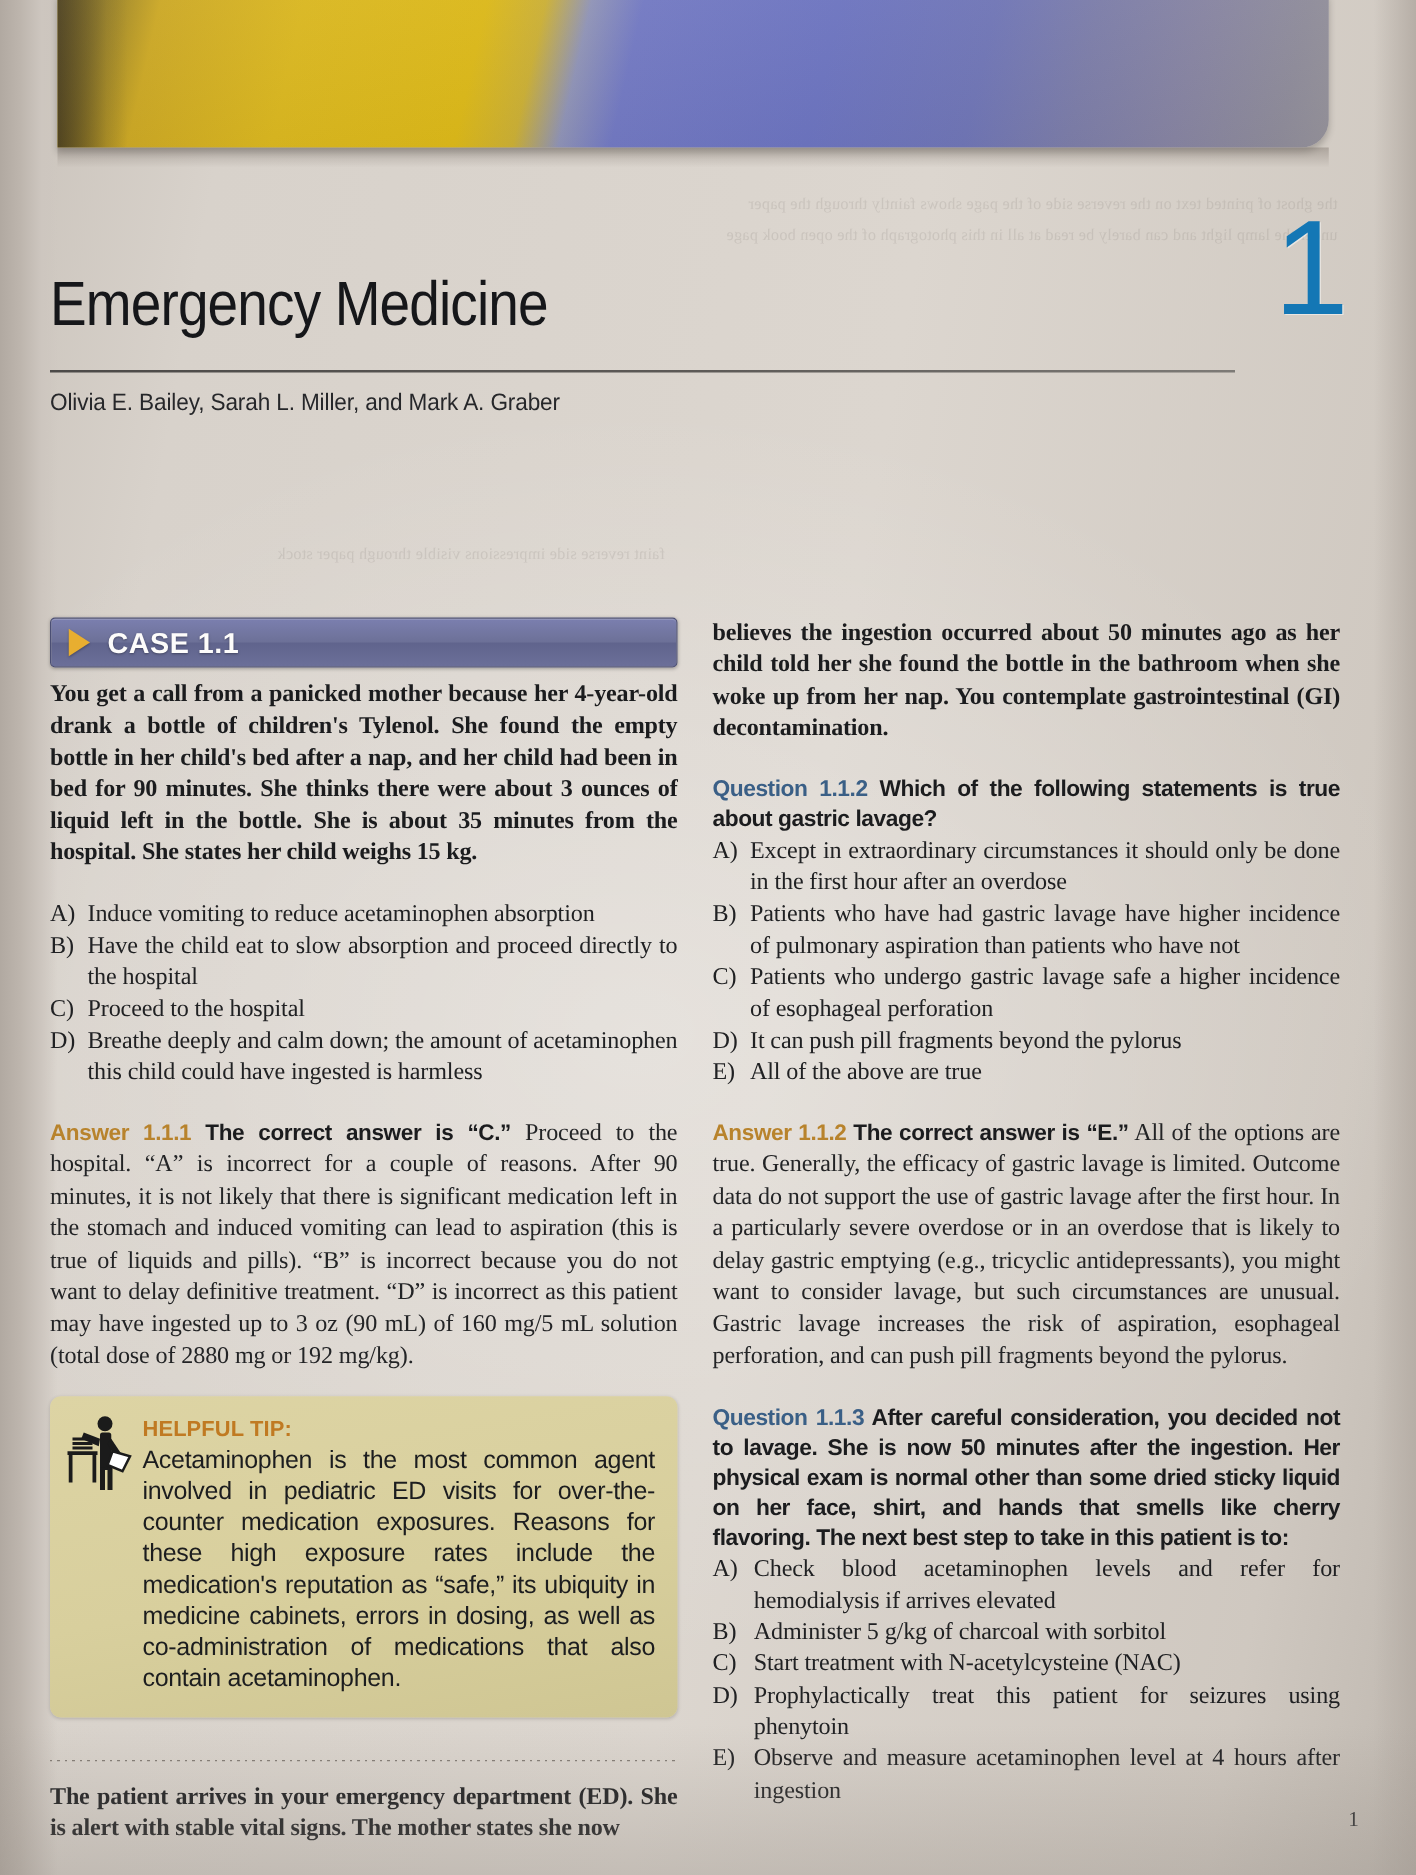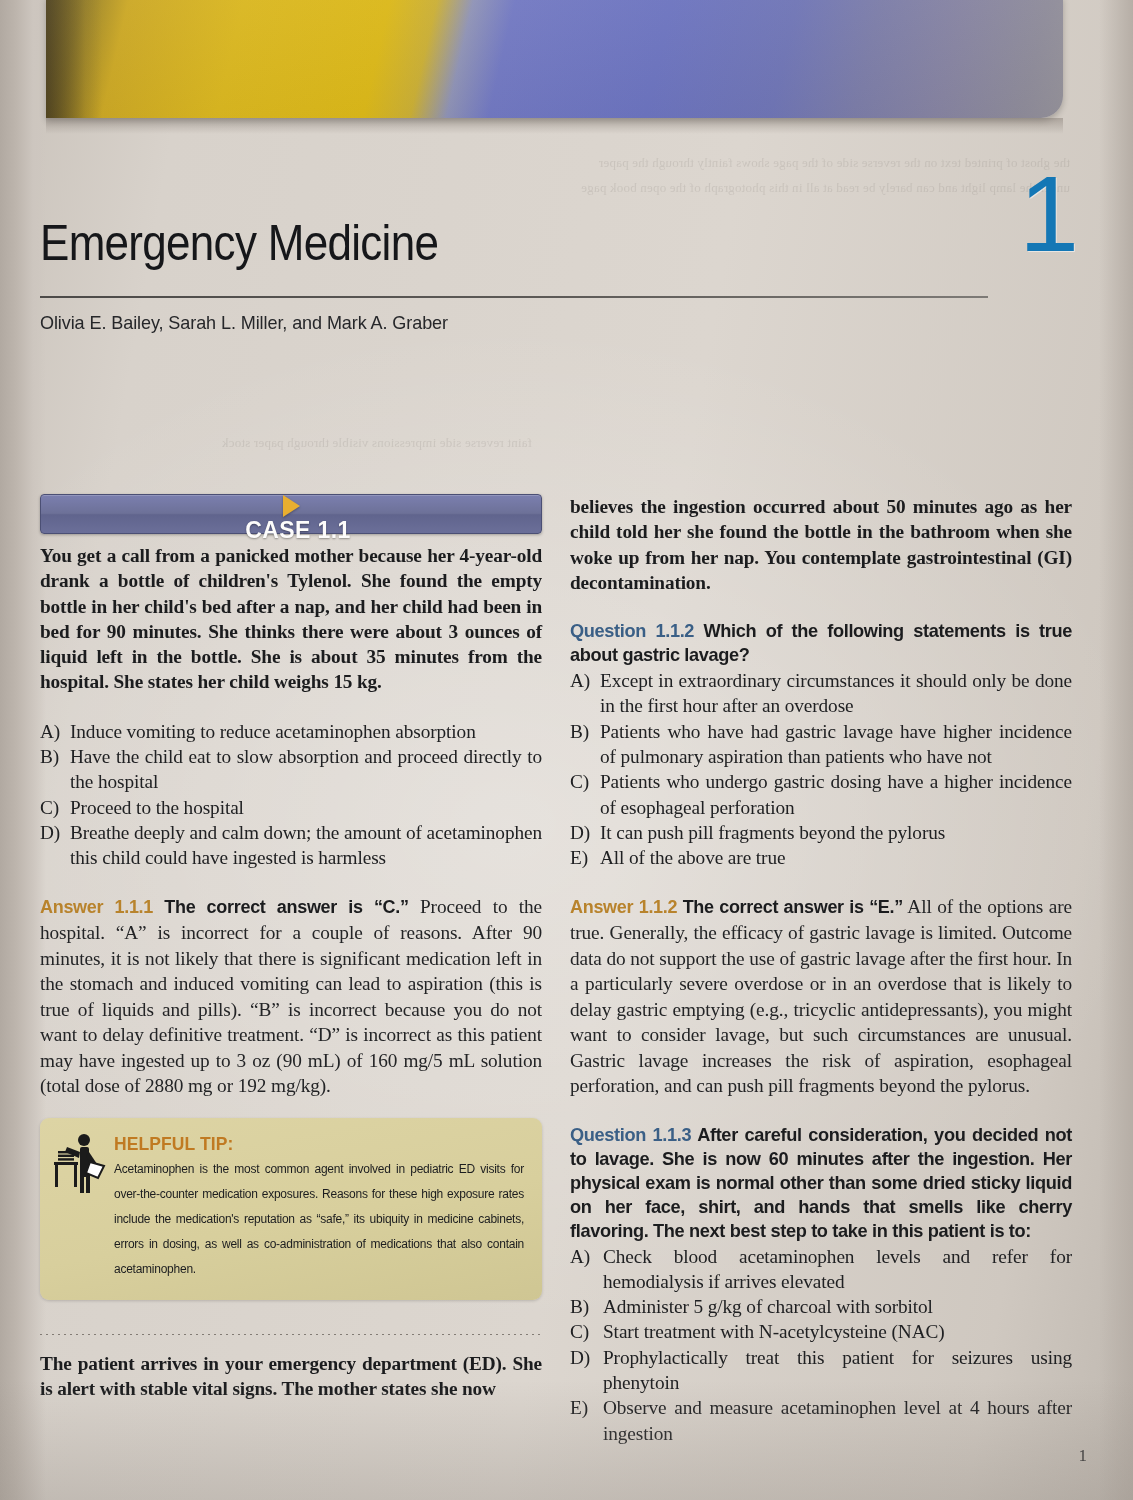--- a/index.html
+++ b/index.html
@@ -162,21 +162,20 @@
     position: relative;
     height: 40px;
     border-radius: 4px;
     background: linear-gradient(180deg, #7b7faf 0%, #6d7198 48%, #60648d 52%, #6b6f99 100%);
     border: 1px solid #4b4f74;
     box-shadow: 0 1px 3px rgba(0,0,0,0.28), inset 0 1px 0 rgba(255,255,255,0.18);
     display: flex;
     align-items: center;
     padding-left: 14px;
     box-sizing: border-box;
-    flex-direction: column;
   }
   .case-tri {
     width: 0; height: 0;
     border-top: 11px solid transparent;
     border-bottom: 11px solid transparent;
     border-left: 17px solid #e8ae30;
     margin-right: 14px;
     filter: drop-shadow(0 1px 1px rgba(0,0,0,0.3));
   }
   .case-label {
@@ -263,21 +262,21 @@
   .tip-title {
     font-family: "Liberation Sans", sans-serif;
     font-size: 17.5px;
     font-weight: bold;
     color: #c07a22;
     letter-spacing: 0.1px;
     margin-bottom: 2px;
   }
   .tip-body {
     font-family: "Liberation Sans", sans-serif;
-    font-size: 12px;
+    font-size: 20px;
     line-height: 25px;
     color: #1c1d1f;
     text-align: justify;
     letter-spacing: -0.25px;
   }
 
   
   .dots {
     margin-top: 34px;
     height: 1px;
@@ -404,41 +403,41 @@
         <div class="opt">
           <span class="ltr">A)</span>
           <span class="txt">Except in extraordinary circumstances it should only be done in the first hour after an overdose</span>
         </div>
         <div class="opt">
           <span class="ltr">B)</span>
           <span class="txt">Patients who have had gastric lavage have higher incidence of pulmonary aspiration than patients who have not</span>
         </div>
         <div class="opt">
           <span class="ltr">C)</span>
-          <span class="txt">Patients who undergo gastric dosing have a higher incidence of esophageal perforation</span>
+          <span class="txt">Patients who undergo gastric lavage safe a higher incidence of esophageal perforation</span>
         </div>
         <div class="opt">
           <span class="ltr">D)</span>
           <span class="txt">It can push pill fragments beyond the pylorus</span>
         </div>
         <div class="opt">
           <span class="ltr">E)</span>
           <span class="txt">All of the above are true</span>
         </div>
       </div>
     </div>
 
     <p class="prose a-block">
       <span class="a-label">Answer 1.1.2</span><span> </span><span class="a-lead">The correct answer is “E.”</span><span> All of the options are true. Generally, the efficacy of gastric lavage is limited. Outcome data do not support the use of gastric lavage after the first hour. In a particularly severe overdose or in an overdose that is likely to delay gastric emptying (e.g., tricyclic antidepressants), you might want to consider lavage, but such circumstances are unusual. Gastric lavage increases the risk of aspiration, esophageal perforation, and can push pill fragments beyond the pylorus.</span>
     </p>
 
     <div class="q-block">
       <div class="q-stem">
         <span class="qnum">Question 1.1.3</span>
-        <span>After careful consideration, you decided not to lavage. She is now 60 minutes after the ingestion. Her physical exam is normal other than some dried sticky liquid on her face, shirt, and hands that smells like cherry flavoring. The next best step to take in this patient is to:</span>
+        <span>After careful consideration, you decided not to lavage. She is now 50 minutes after the ingestion. Her physical exam is normal other than some dried sticky liquid on her face, shirt, and hands that smells like cherry flavoring. The next best step to take in this patient is to:</span>
       </div>
       <div class="opts">
         <div class="opt wide">
           <span class="ltr">A)</span>
           <span class="txt">Check blood acetaminophen levels and refer for hemodialysis if arrives elevated</span>
         </div>
         <div class="opt wide">
           <span class="ltr">B)</span>
           <span class="txt">Administer 5 g/kg of charcoal with sorbitol</span>
         </div>

